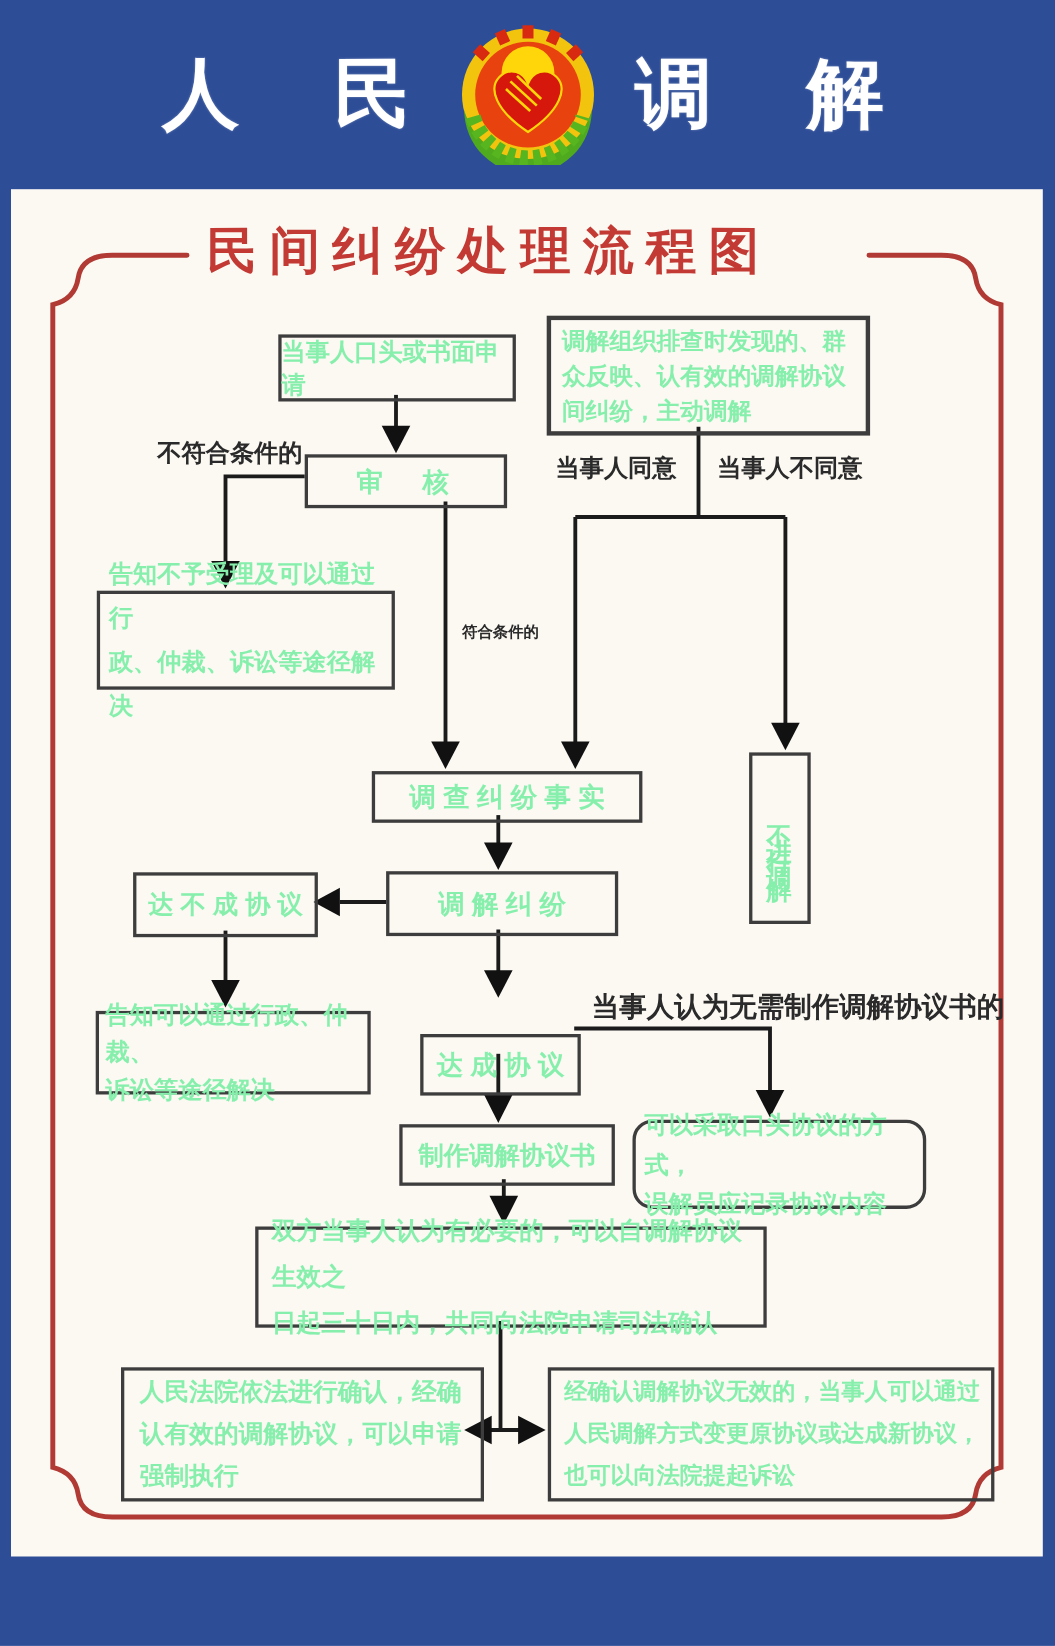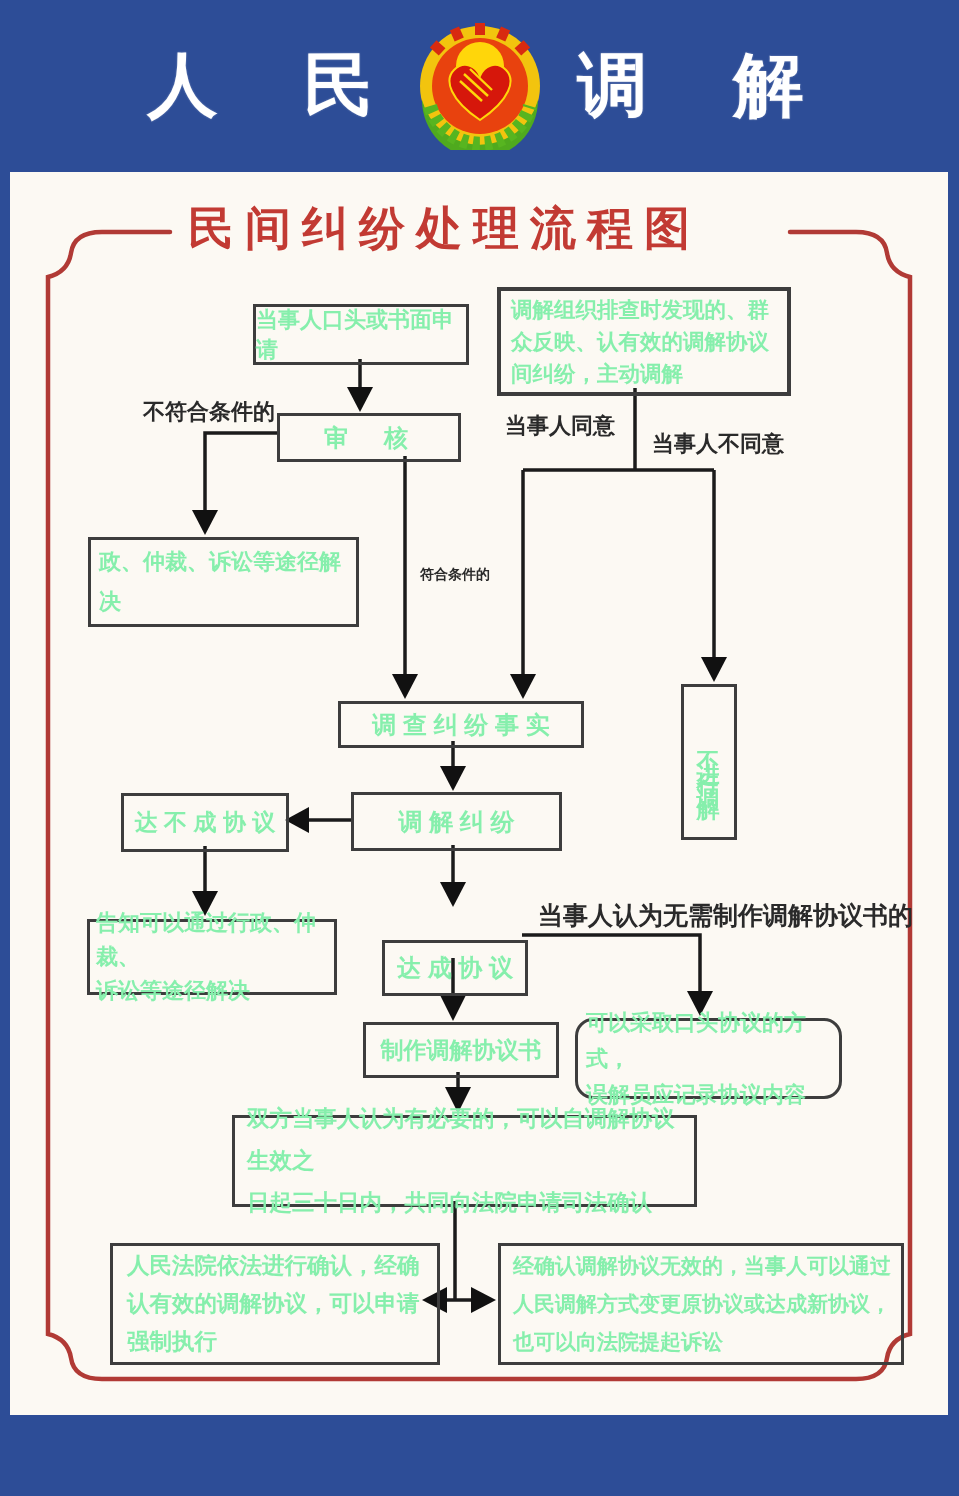--- a/index.html
+++ b/index.html
@@ -109,24 +109,25 @@
   <div class="box multiline" style="left:497px;top:287px;width:276px;height:101px;font-size:21.5px;line-height:32px;padding-left:10px;border-width:4px;">
     <div>调解组织排查时发现的、群</div>
     <div>众反映、认有效的调解协议</div>
     <div>间纠纷，主动调解</div>
   </div>
 
   <div class="box" style="left:277px;top:413px;width:178px;height:43px;font-size:24px;letter-spacing:6px;">审　核</div>
 
   <div class="lbl" style="left:143px;top:397px;font-size:22px;">不符合条件的</div>
   <div class="lbl" style="left:505px;top:411px;font-size:22px;">当事人同意</div>
-  <div class="lbl" style="left:652px;top:411px;font-size:22px;margin-top:18px;">当事人不同意</div>
+  <div class="lbl" style="left:652px;top:411px;font-size:22px;">当事人不同意</div>
   <div class="lbl" style="left:420px;top:566px;font-size:14px;">符合条件的</div>
 
   <div class="box multiline" style="left:88px;top:537px;width:257px;height:84px;font-size:22px;line-height:40px;padding-left:8px;">
+    <div>告知不予受理及可以通过行</div>
     <div>政、仲裁、诉讼等途径解决</div>
   </div>
 
   <div class="box" style="left:338px;top:701px;width:240px;height:41px;font-size:24px;">调 查 纠 纷 事 实</div>
 
   <div class="box vertical" style="left:681px;top:684px;width:50px;height:150px;font-size:23px;">不进行调解</div>
 
   <div class="box" style="left:351px;top:792px;width:205px;height:53px;font-size:24px;">调 解 纠 纷</div>
 
   <div class="box" style="left:121px;top:793px;width:162px;height:53px;font-size:23px;">达 不 成 协 议</div>

